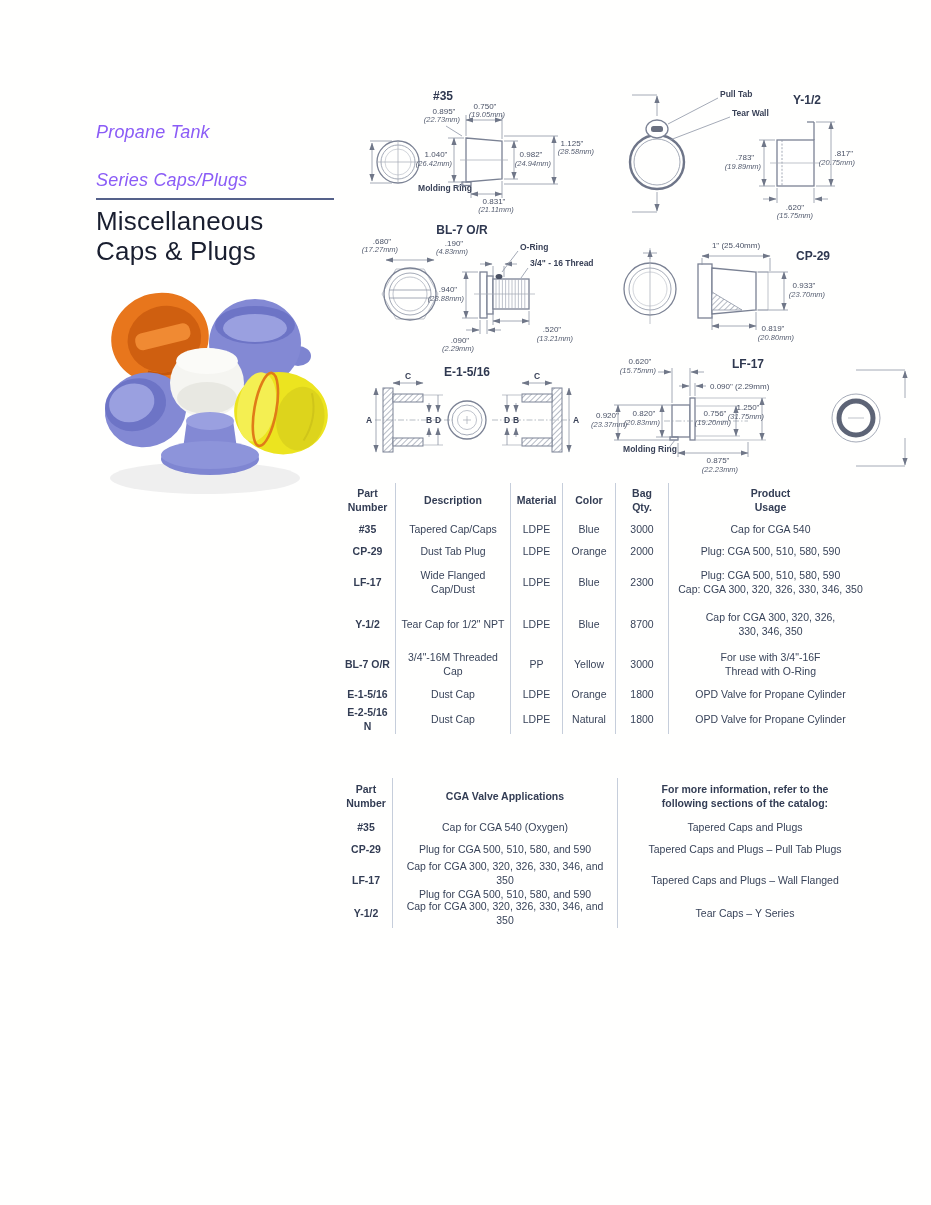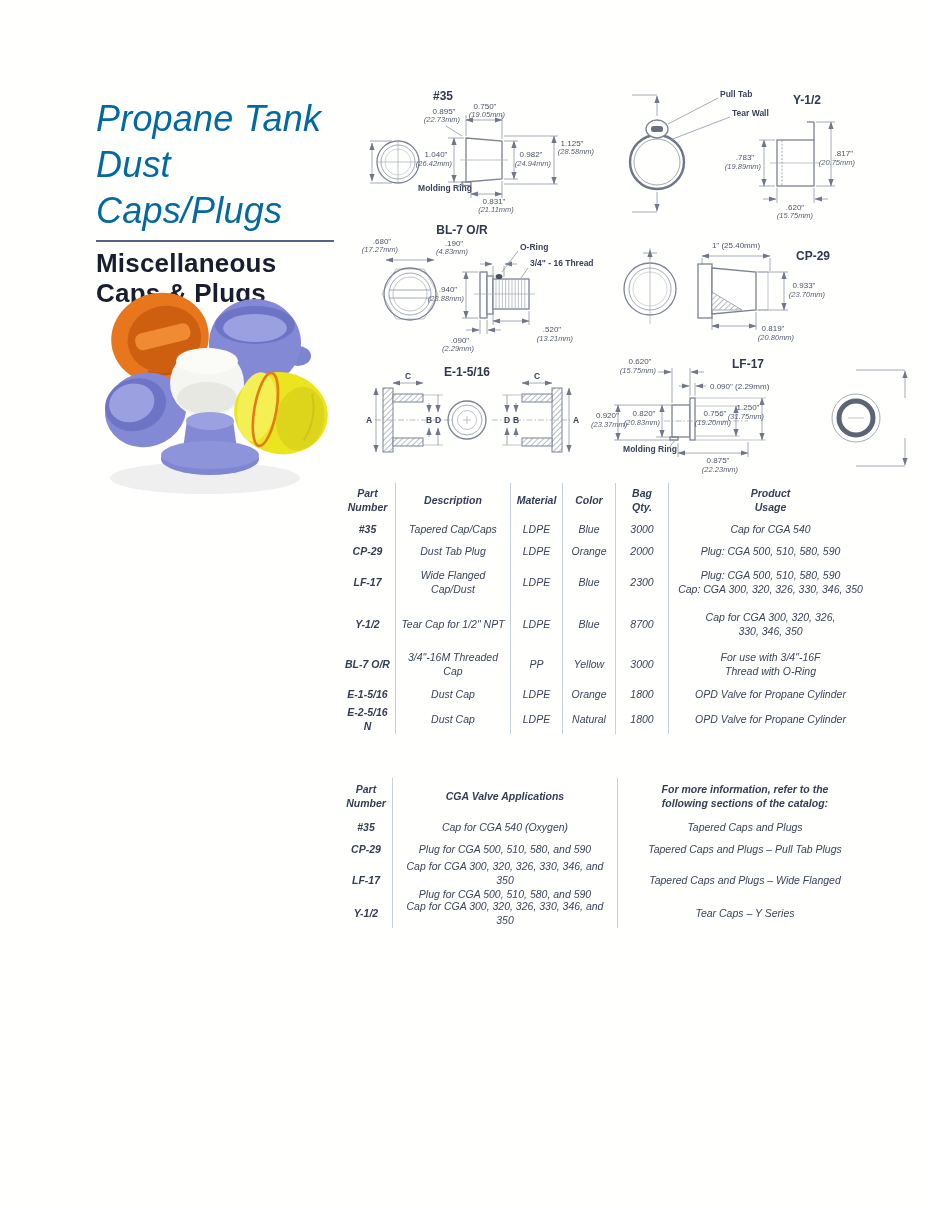--- a/index.html
+++ b/index.html
@@ -2,40 +2,40 @@
 <html><head>
 <meta charset="utf-8">
 <style>
   * { margin:0; padding:0; box-sizing:border-box; }
   html,body { background:#ffffff; }
   body { width:931px; height:1205px; position:relative; font-family:"Liberation Sans",sans-serif; color:#39445a; }
   .page { position:absolute; inset:0; background:#fffffe; overflow:hidden; }
 
   
   .title-block { position:absolute; left:96px; top:96px; width:240px; }
-  .title-italic { font-style:italic; font-size:36px; line-height:1.28; color:#0369a1; letter-spacing:0.2px; }
+  .title-italic { font-style:italic; font-size:18px; line-height:1.28; color:#8b5cf6; letter-spacing:0.2px;margin-top:25px; }
   .title-rule { width:238px; border:none; border-top:2px solid #55618a; margin:6px 0 6px 0; }
-  .title-bold { font-weight:bold; font-size:26px; line-height:1.16; color:#191e2f; letter-spacing:0.2px; }
+  .title-bold { font-weight:normal; font-size:26px; line-height:1.16; color:#191e2f; letter-spacing:0.2px; }
 
   
   svg.drw { position:absolute; overflow:visible; }
   .dtitle { font:bold 12px "Liberation Sans",sans-serif; fill:#2f3850; }
   .dlabel { font:bold 8.5px "Liberation Sans",sans-serif; fill:#3a4258; }
   .dim    { font:8px "Liberation Sans",sans-serif; fill:#4a5266; }
   .dimmm  { font:italic 7.5px "Liberation Sans",sans-serif; fill:#565e71; }
   .dshape { stroke:#7b8294; stroke-width:1.3; fill:none; }
   .dfill  { fill:#ffffff; }
   .dline  { stroke:#8d94a4; stroke-width:0.8; fill:none; }
   .dthin  { stroke:#a3a9b6; stroke-width:0.7; fill:none; }
   .dcl    { stroke:#9aa0ae; stroke-width:0.7; stroke-dasharray:6 2 1.5 2; fill:none; }
   .dd { marker-start:url(#mS); marker-end:url(#mE); }
   .de { marker-end:url(#mE); }
 
   
-  .tbl { position:absolute; font-size:10.5px; color:#39445a;font-style:italic; }
+  .tbl { position:absolute; font-size:10.5px; color:#39445a; }
   .trow { display:grid; }
   .spec .trow { grid-template-columns:55px 115px 52px 53px 53px 204px; }
   .apps .trow { grid-template-columns:52px 225px 255px; }
   .cell { display:flex; align-items:center; justify-content:center; text-align:center; white-space:pre-line; line-height:1.32; padding:0 4px; }
   .cell + .cell { border-left:1px solid #c6cedb; }
   .hdr .cell { font-weight:bold; color:#333d54; }
   .pn { font-weight:bold; color:#333d54; }
 </style>
 </head>
 <body>
@@ -52,21 +52,21 @@
         </marker>
       <pattern id="hch" width="4" height="4" patternUnits="userSpaceOnUse" patternTransform="rotate(45)">
           <rect width="4" height="4" fill="#ffffff"></rect>
           <line x1="0" y1="0" x2="0" y2="4" stroke="#8f96a6" stroke-width="1.3"></line>
         </pattern>
     </defs>
   </svg>
 
   <div class="title-block">
     <div class="title-italic">Propane Tank</div>
-    <div class="title-italic">Dust Caps/Plugs</div>
+    <div class="title-italic">Series Caps/Plugs</div>
     <hr class="title-rule">
     <div class="title-bold">Miscellaneous</div>
     <div class="title-bold">Caps &amp; Plugs</div>
   </div>
 
   <svg class="drw" style="left:85px;top:268px" width="260" height="235" viewBox="0 0 260 235">
     <ellipse cx="120" cy="210" rx="95" ry="16" fill="#dcdcde" opacity="0.45"></ellipse>
     <g transform="rotate(-14 75 70)">
       <ellipse cx="75" cy="70" rx="49" ry="45" fill="#e8761c"></ellipse>
       <ellipse cx="79" cy="72" rx="37" ry="33" fill="#cf5f10"></ellipse>
@@ -488,21 +488,21 @@
     </div>
     <div class="trow" style="height:21px">
       <div class="cell pn">CP-29</div>
       <div class="cell">Plug for CGA 500, 510, 580, and 590</div>
       <div class="cell">Tapered Caps and Plugs – Pull Tab Plugs</div>
     </div>
     <div class="trow" style="height:40px">
       <div class="cell pn">LF-17</div>
       <div class="cell">Cap for CGA 300, 320, 326, 330, 346, and 350
 Plug for CGA 500, 510, 580, and 590</div>
-      <div class="cell">Tapered Caps and Plugs – Wide Flanged</div>
+      <div class="cell">Tapered Caps and Plugs – Wall Flanged</div>
     </div>
     <div class="trow" style="height:23px">
       <div class="cell pn">Y-1/2</div>
       <div class="cell">Cap for CGA 300, 320, 326, 330, 346, and 350</div>
       <div class="cell">Tear Caps – Y Series</div>
     </div>
   </div>
 
 </div>
 

